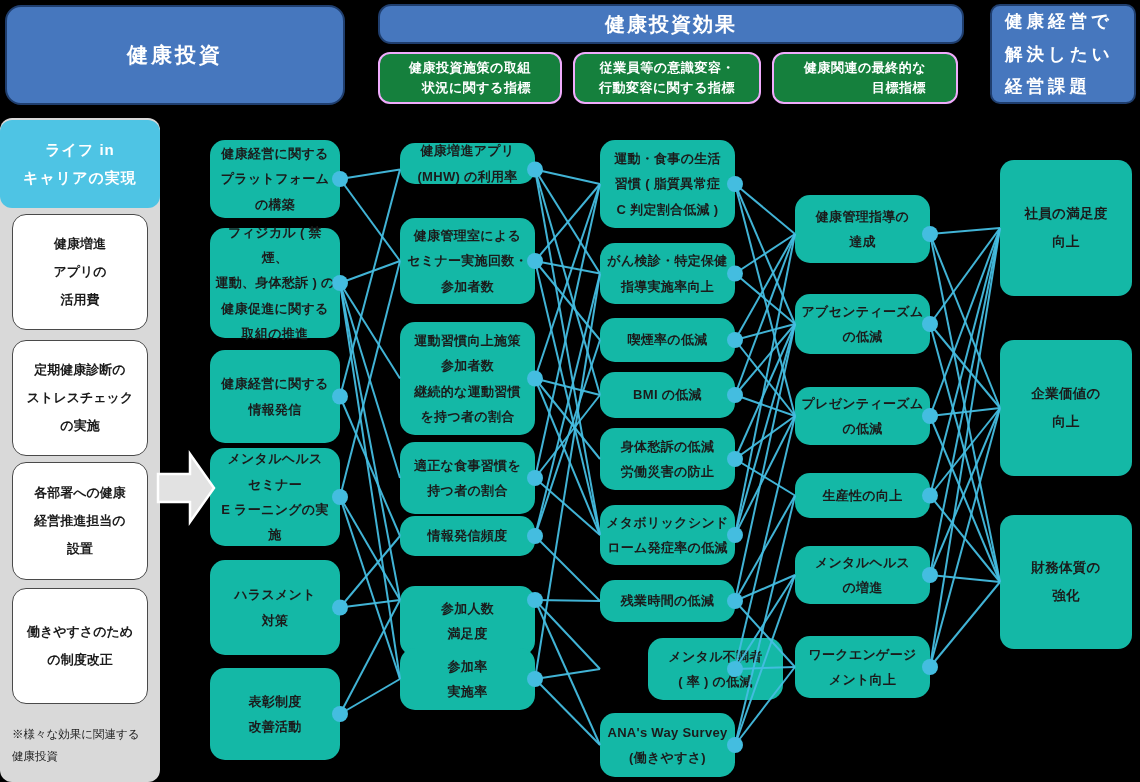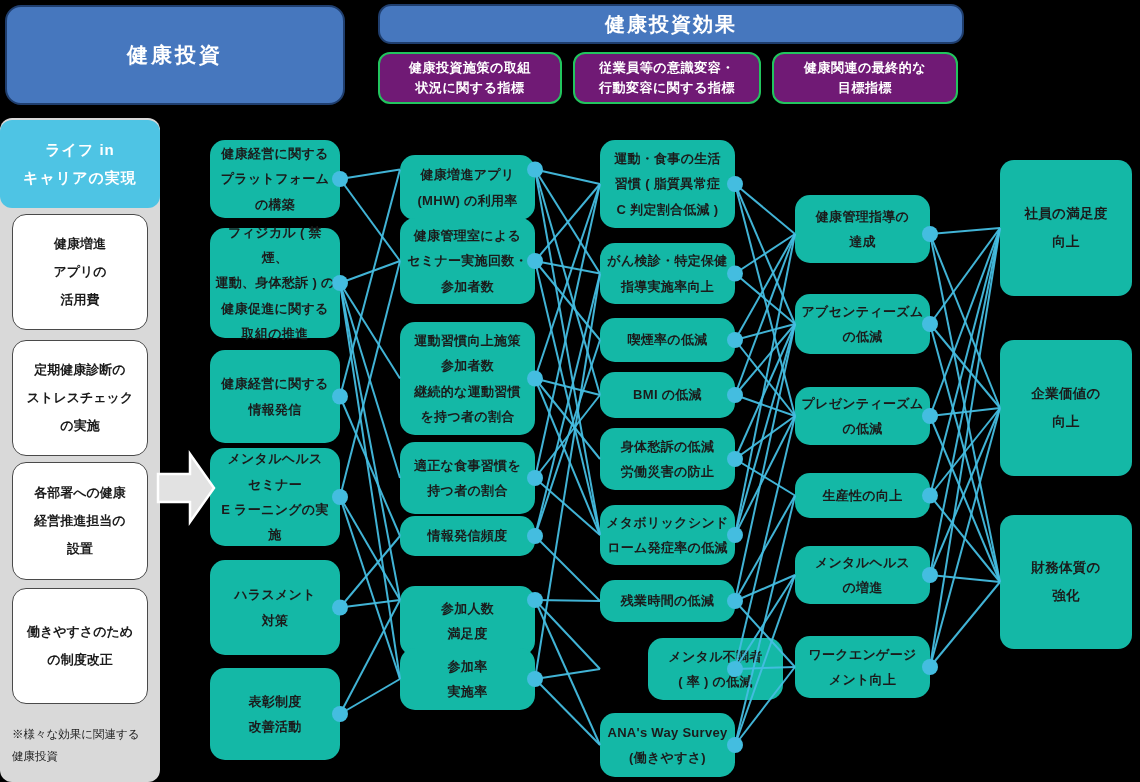--- a/index.html
+++ b/index.html
@@ -8,22 +8,22 @@
     font-family:"Liberation Sans",sans-serif;
   }
   
   .hdr{
     position:absolute;display:flex;align-items:center;justify-content:center;
     background:#4677be;border:2px solid #1f3e6e;border-radius:16px;
     color:#fff;font-weight:bold;text-align:center;white-space:pre-line;box-sizing:border-box;
   }
   .hdr-sub{
     position:absolute;display:flex;align-items:center;justify-content:center;
-    background:#701a75;border:2px solid #22c55e;border-radius:12px;
-    color:#fff;font-weight:bold;font-size:13px;line-height:1.55;text-align:center;
+    background:#15803d;border:2px solid #f0abfc;border-radius:12px;
+    color:#fff;font-weight:bold;font-size:13px;line-height:1.55;text-align:right;
     white-space:pre-line;box-sizing:border-box;letter-spacing:.5px;
   }
   
   #left-panel{position:absolute;left:0;top:118px;width:160px;height:664px;background:#d9d9d9;border-radius:12px;}
   #life-title{
     position:absolute;left:0;top:120px;width:160px;height:88px;background:#4ec4e4;border-radius:12px;
     display:flex;align-items:center;justify-content:center;color:#fff;font-weight:bold;font-size:15px;
     line-height:1.9;text-align:center;white-space:pre-line;letter-spacing:1px;
   }
   .panel-item{
@@ -56,20 +56,23 @@
 
   <div class="hdr" style="left:378px;top:4px;width:586px;height:40px;font-size:20px;letter-spacing:2px;border-radius:13px;">健康投資効果</div>
 
   <div class="hdr-sub" style="left:378px;top:52px;width:184px;height:52px;">健康投資施策の取組
 状況に関する指標</div>
   <div class="hdr-sub" style="left:573px;top:52px;width:188px;height:52px;">従業員等の意識変容・
 行動変容に関する指標</div>
   <div class="hdr-sub" style="left:772px;top:52px;width:186px;height:52px;">健康関連の最終的な
 目標指標</div>
 
+  <div class="hdr" style="left:990px;top:4px;width:146px;height:100px;font-size:17.5px;line-height:1.85;letter-spacing:4px;border-radius:10px;justify-content:flex-start;padding-left:13px;text-align:left;">健康経営で
+解決したい
+経営課題</div>
 
   <div id="left-panel"></div>
   <div id="life-title">ライフ in
 キャリアの実現</div>
 
   <div class="panel-item" style="top:214px;height:116px;">健康増進
 アプリの
 活用費</div>
   <div class="panel-item" style="top:340px;height:116px;">定期健康診断の
 ストレスチェック
@@ -97,21 +100,21 @@
   <div class="node" style="left:210px;top:350px;width:130px;height:93px;">健康経営に関する
 情報発信</div>
   <div class="node" style="left:210px;top:448px;width:130px;height:98px;">メンタルヘルス
 セミナー
 E ラーニングの実施</div>
   <div class="node" style="left:210px;top:560px;width:130px;height:95px;">ハラスメント
 対策</div>
   <div class="node" style="left:210px;top:668px;width:130px;height:92px;">表彰制度
 改善活動</div>
 
-  <div class="node" style="left:400px;top:155px;width:135px;height:65px;">健康増進アプリ
+  <div class="node" style="left:400px;top:143px;width:135px;height:41px;">健康増進アプリ
 (MHW) の利用率</div>
   <div class="node" style="left:400px;top:218px;width:135px;height:86px;">健康管理室による
 セミナー実施回数・
 参加者数</div>
   <div class="node" style="left:400px;top:322px;width:135px;height:113px;">運動習慣向上施策
 参加者数
 継続的な運動習慣
 を持つ者の割合</div>
   <div class="node" style="left:400px;top:442px;width:135px;height:72px;">適正な食事習慣を
 持つ者の割合</div>

